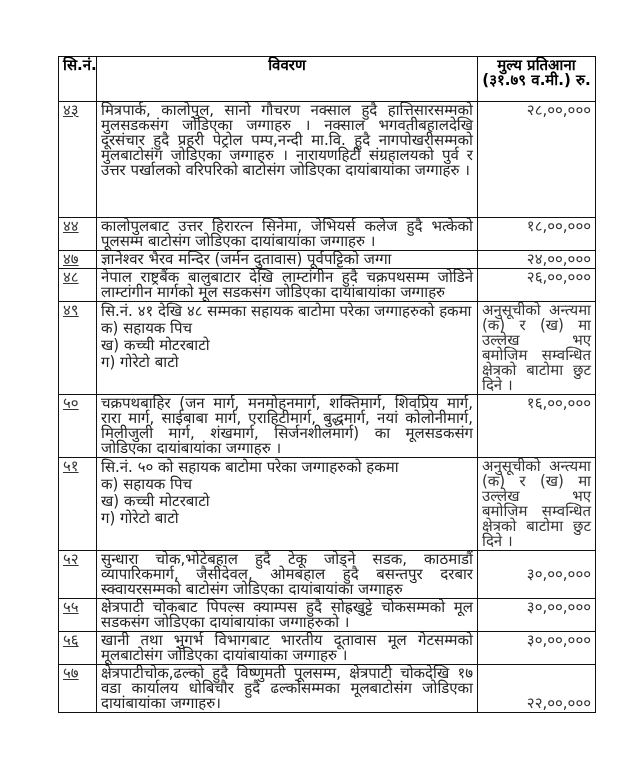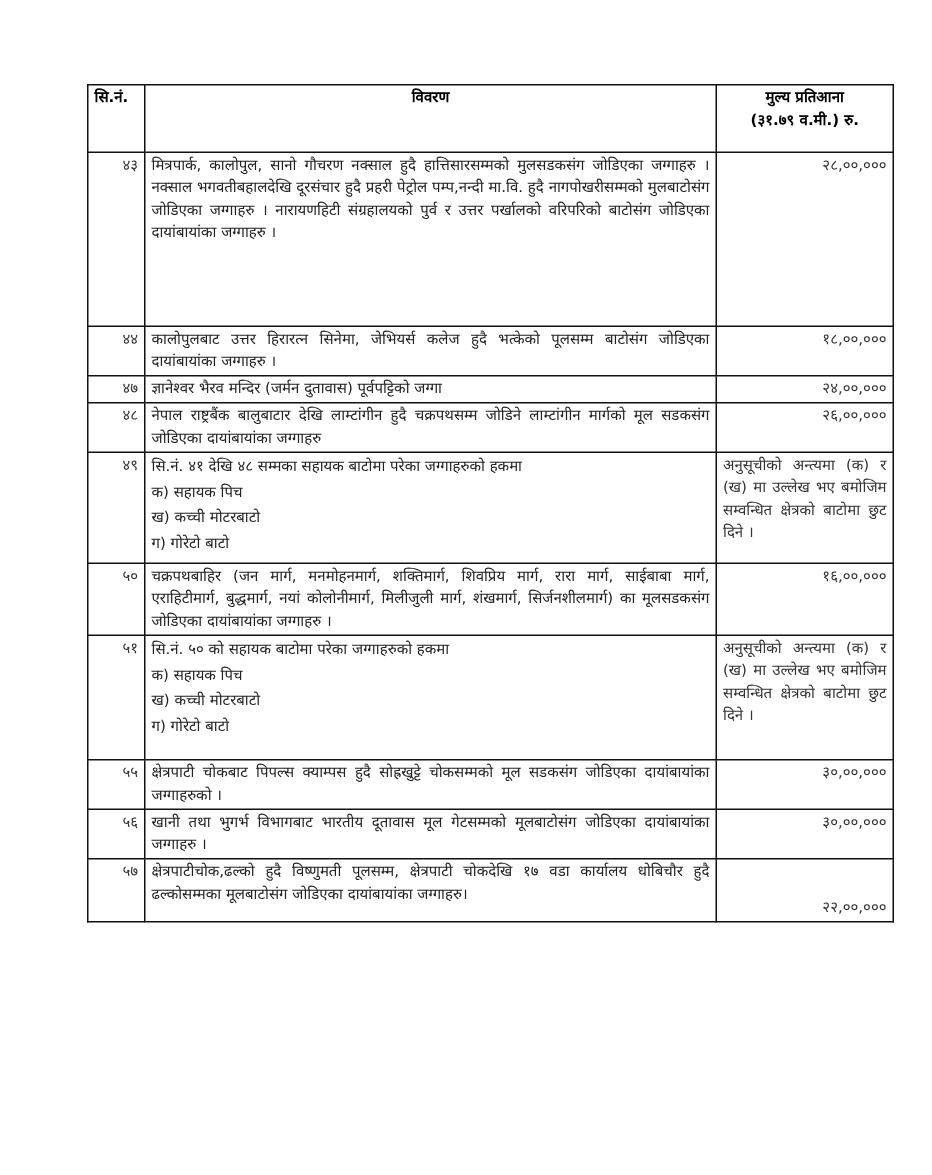--- a/index.html
+++ b/index.html
@@ -4,31 +4,31 @@
 <style>
   html, body { margin: 0; padding: 0; background: #ffffff; }
   body { width: 621px; height: 783px; position: relative; overflow: hidden;
          font-family: "DejaVu Sans", sans-serif; color: #222; }
   table.valuation {
     position: absolute; left: 58px; top: 56px; width: 537px;
     border-collapse: collapse; table-layout: fixed;
   }
   table.valuation td, table.valuation th {
     border: 1.4px solid #111; padding: 1px 4px 1px 4px; vertical-align: top;
-    font-size: 10px; line-height: 15px;
+    font-size: 15px; line-height: 15px;
   }
   col.c-sn { width: 38px; }
   col.c-desc { width: 381px; }
   col.c-val { width: 118px; }
   th { font-weight: bold; color: #000; }
   th.h-sn { vertical-align: bottom; text-align: left; padding-bottom: 4px; font-size: 10.5px; }
   th.h-desc { vertical-align: bottom; text-align: center; padding-bottom: 4px; font-size: 10.5px; }
   th.h-val { text-align: center; vertical-align: middle; line-height: 16px; font-size: 10.5px; }
   tr.head-row { height: 45px; }
-  td.sn { text-align: right; color: #333; }
+  td.sn { text-align: left; color: #333; text-decoration: underline; }
   td.desc { text-align: justify; color: #222; }
   td.val { text-align: right; color: #333; padding-right: 6px; }
   td.val.note { text-align: justify; padding-right: 4px; }
   td.val.bottom { vertical-align: bottom; }
   .line { display: block; }
 </style>
 </head>
 <body>
 
 <table class="valuation">
@@ -86,20 +86,25 @@
     <tr style="height:83px">
       <td class="sn">५१</td>
       <td class="desc" style="line-height:17px">
         <span class="line">सि.नं. ५० को सहायक बाटोमा परेका जग्गाहरुको हकमा</span>
         <span class="line">क) सहायक पिच</span>
         <span class="line">ख) कच्ची मोटरबाटो</span>
         <span class="line">ग) गोरेटो बाटो</span>
       </td>
       <td class="val note">अनुसूचीको अन्त्यमा (क) र (ख) मा उल्लेख भए बमोजिम सम्वन्धित क्षेत्रको बाटोमा छुट दिने ।</td>
     </tr>
+    <tr style="height:46px">
+      <td class="sn">५२</td>
+      <td class="desc">सुन्धारा चोक,भोटेबहाल हुदै टेकू जोड्ने सडक, काठमाडौं व्यापारिकमार्ग, जैसीदेवल, ओमबहाल हुदै बसन्तपुर दरबार स्क्वायरसम्मको बाटोसंग जोडिएका दायांबायांका जग्गाहरु</td>
+      <td class="val" style="vertical-align:middle">३०,००,०००</td>
+    </tr>
     <tr style="height:32px">
       <td class="sn">५५</td>
       <td class="desc">क्षेत्रपाटी चोकबाट पिपल्स क्याम्पस हुदै सोह्रखुट्टे चोकसम्मको मूल सडकसंग जोडिएका दायांबायांका जग्गाहरुको ।</td>
       <td class="val">३०,००,०००</td>
     </tr>
     <tr style="height:31px">
       <td class="sn">५६</td>
       <td class="desc">खानी तथा भुगर्भ विभागबाट भारतीय दूतावास मूल गेटसम्मको मूलबाटोसंग जोडिएका दायांबायांका जग्गाहरु ।</td>
       <td class="val">३०,००,०००</td>
     </tr>

